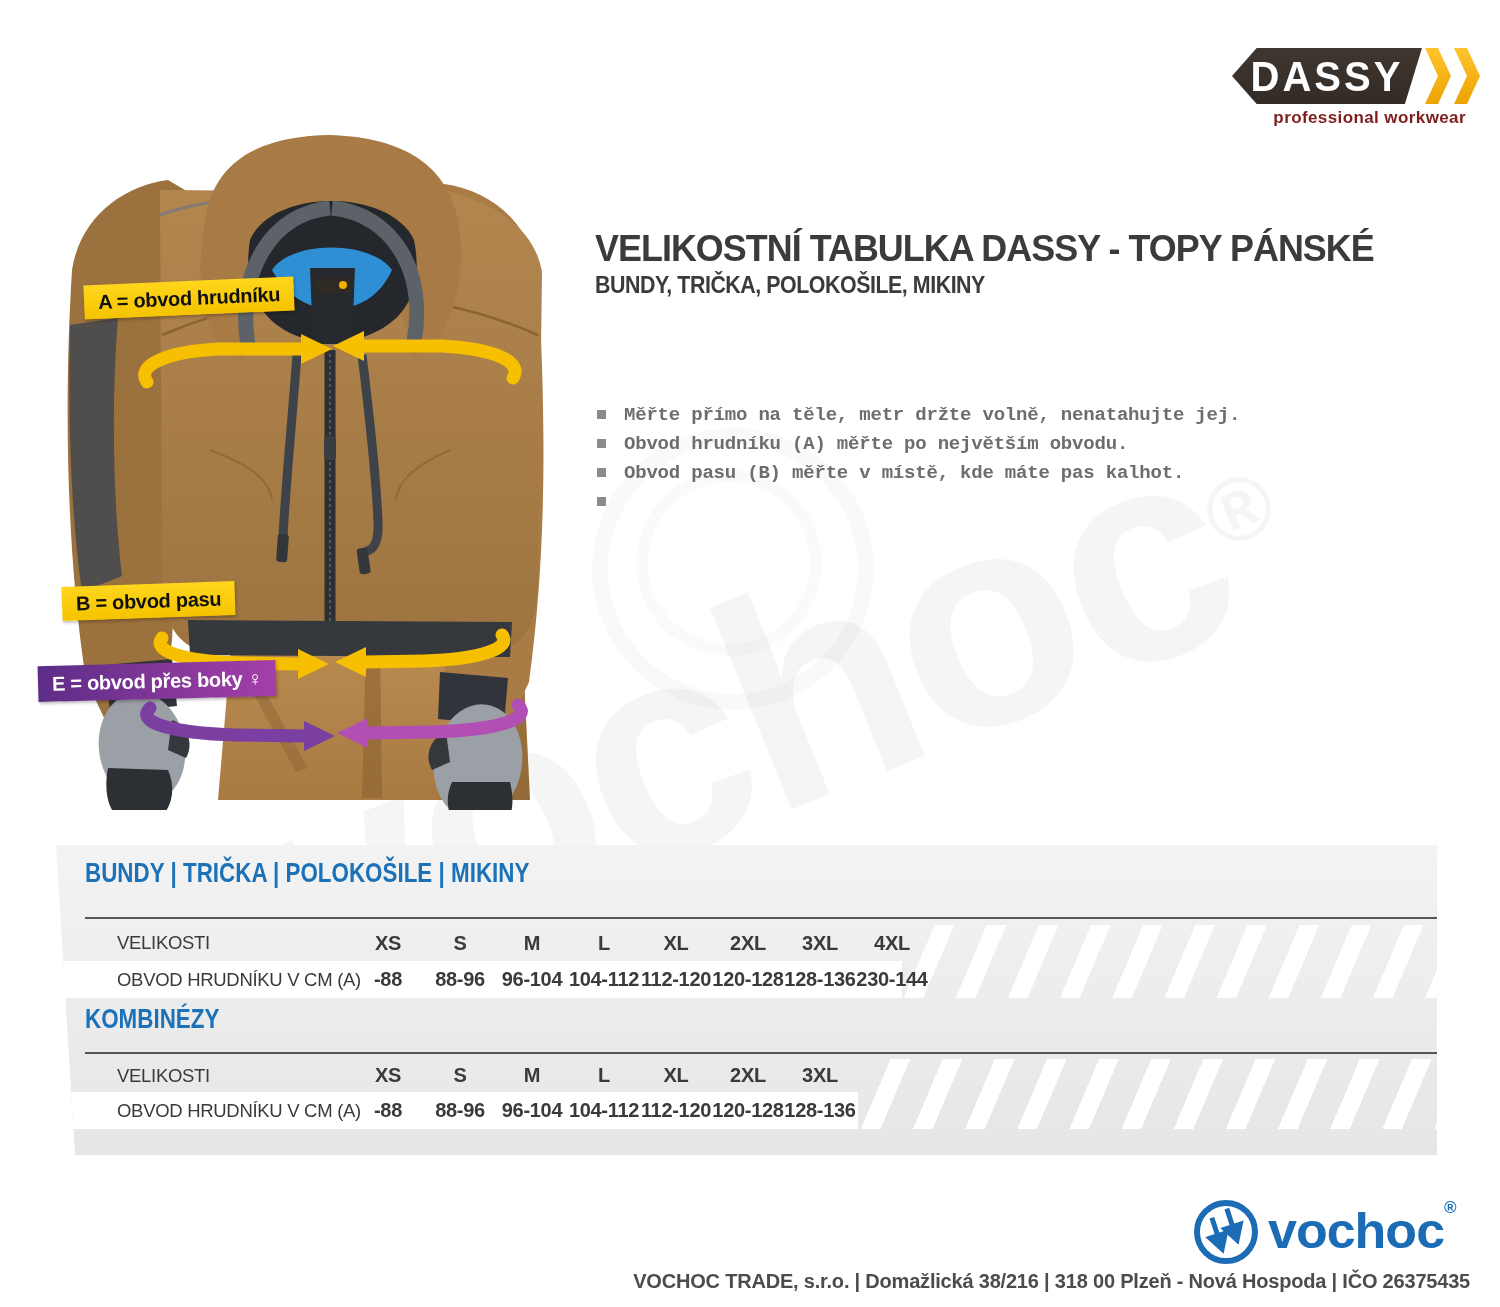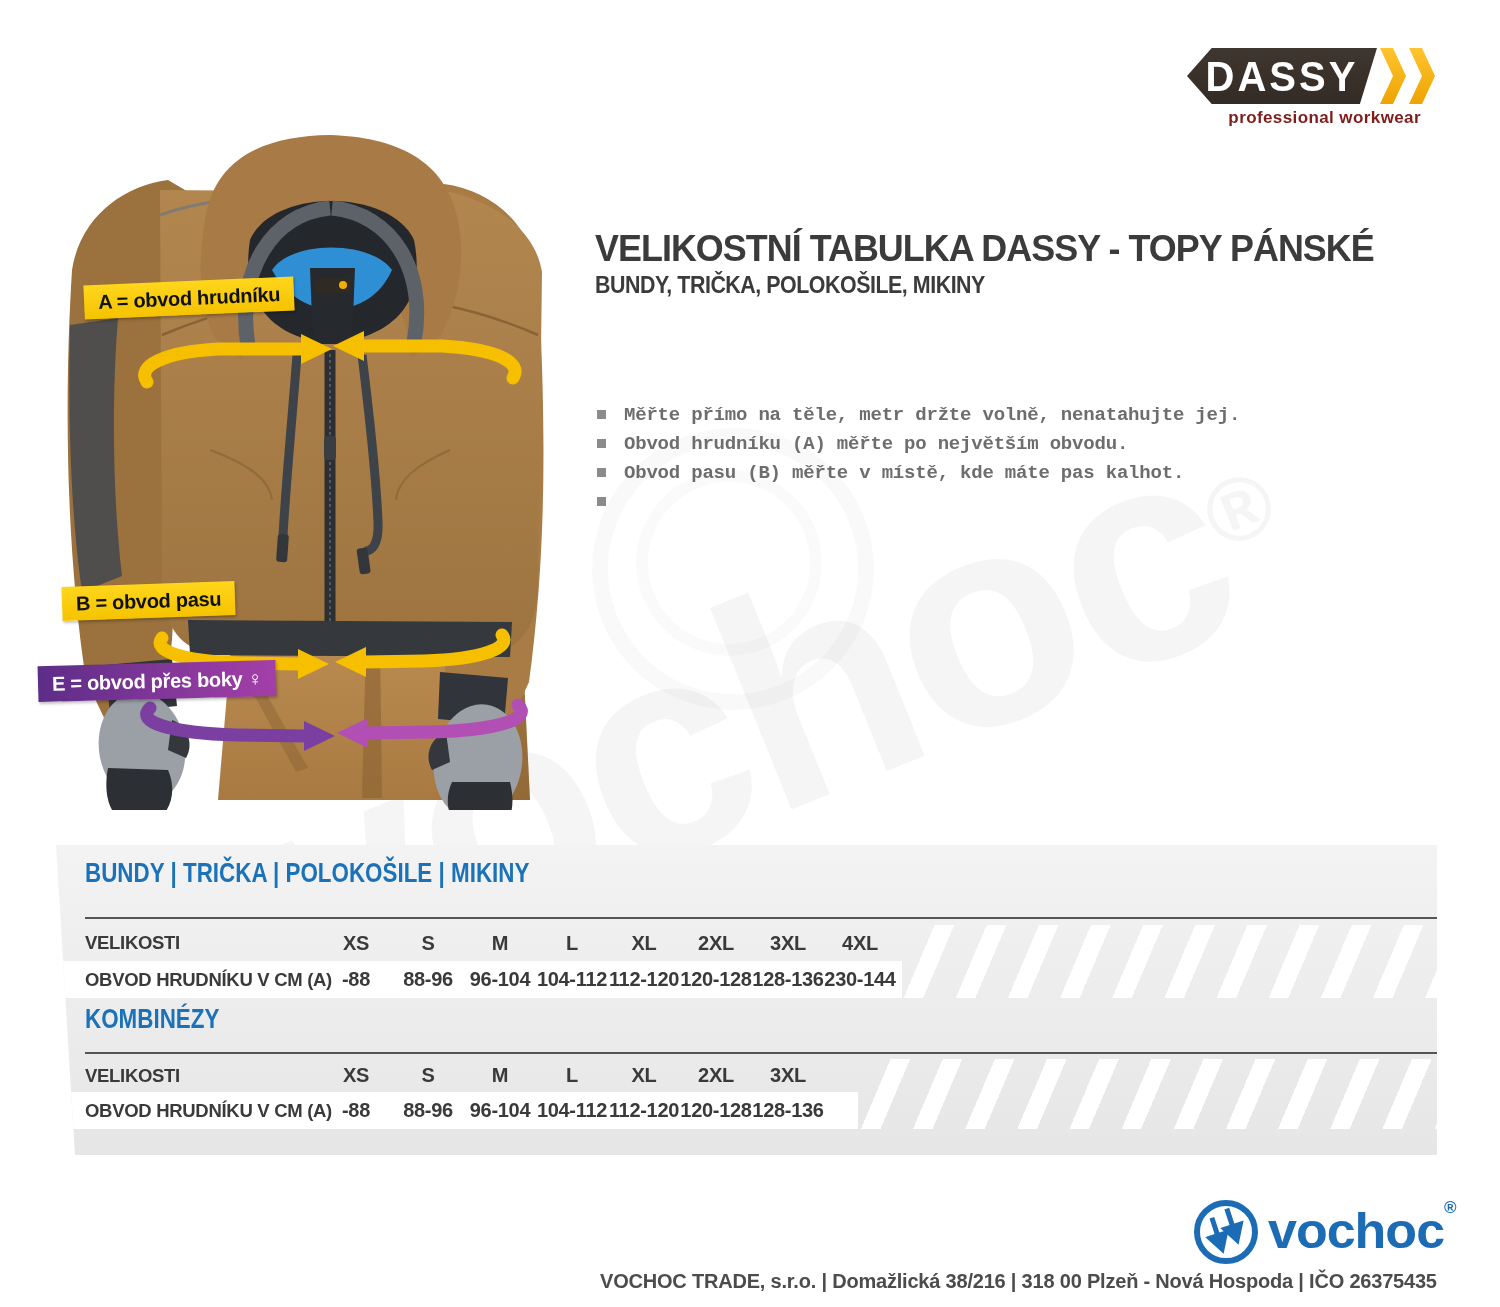--- a/index.html
+++ b/index.html
@@ -18,21 +18,21 @@
   .wm-text sup{font-size:90px;vertical-align:80px;}
   .wm-ring{
     position:absolute;left:592px;top:428px;width:250px;height:250px;
     border:16px solid rgba(0,0,0,0.025);border-radius:50%;z-index:0;
   }
   .wm-ring2{
     position:absolute;left:636px;top:470px;width:162px;height:162px;
     border:12px solid rgba(0,0,0,0.02);border-radius:50%;z-index:0;
   }
   
-  .dassy{position:absolute;left:1187px;top:48px;z-index:3;}
+  .dassy{position:absolute;left:1232px;top:48px;z-index:3;}
   .dassy-row{display:flex;align-items:stretch;height:56px;}
   .dassy-hex{
     width:190px;background:linear-gradient(180deg,#3f362f,#332b25);
     clip-path:polygon(0 50%,13% 0,100% 0,91% 100%,13% 100%);
     display:flex;align-items:center;justify-content:center;
   }
   .dassy-hex span{
     color:#fff;font-weight:bold;font-size:40px;letter-spacing:3px;
     transform:scaleY(1.05);
   }
@@ -85,42 +85,42 @@
     clip-path:polygon(0 0,100% 0,100% 100%,19px 100%);
   }
   .sec-head{
     position:absolute;left:29px;font-size:28px;font-weight:bold;color:#1c72b8;
     transform:scaleX(0.8);transform-origin:left top;white-space:nowrap;
     letter-spacing:0px;
   }
   .hline{position:absolute;left:29px;right:0;height:2px;background:#555;}
   .trow{position:absolute;left:29px;right:0;display:flex;align-items:center;}
   .tlabel{
-    width:235px;flex:none;font-size:18.5px;font-weight:bold;color:#3a3a3a;
-    letter-spacing:-0.3px;white-space:nowrap;
+    width:235px;flex:none;font-size:18.5px;font-weight:normal;color:#3a3a3a;
+    letter-spacing:-0.3px;white-space:nowrap;margin-left:32px;
   }
   .tcell{
     width:72px;flex:none;text-align:center;font-size:20px;font-weight:bold;
     color:#3a3a3a;letter-spacing:-0.3px;
   }
   .whiteband{position:absolute;left:0;background:#ffffff;}
   .stripes{
     position:absolute;right:0;
     background:repeating-linear-gradient(113deg,rgba(255,255,255,0) 0 30px,#ffffff 30px 48px);
   }
   
   .vochoc{position:absolute;left:1190px;top:1196px;z-index:3;display:flex;align-items:flex-start;}
   .vochoc-word{
     font-size:52px;font-weight:bold;color:#1b6cb5;letter-spacing:-1px;
     line-height:70px;margin-left:6px;transform:scaleY(0.96);
   }
   .vochoc-reg{font-size:17px;font-weight:bold;color:#1b6cb5;margin-top:2px;}
   .footer-line{
     position:absolute;left:600px;right:30px;top:1270px;z-index:3;
-    text-align:left;font-size:20px;font-weight:bold;color:#4c4c4c;
+    text-align:right;font-size:20px;font-weight:bold;color:#4c4c4c;
     letter-spacing:-0.2px;white-space:nowrap;
   }
   .jacket{position:absolute;left:10px;top:120px;z-index:1;}
 </style>
 </head>
 <body>
 
 <div class="wm-text"><span>vochoc</span><sup>®</sup></div>
 <div class="wm-ring"></div>
 <div class="wm-ring2"></div>

